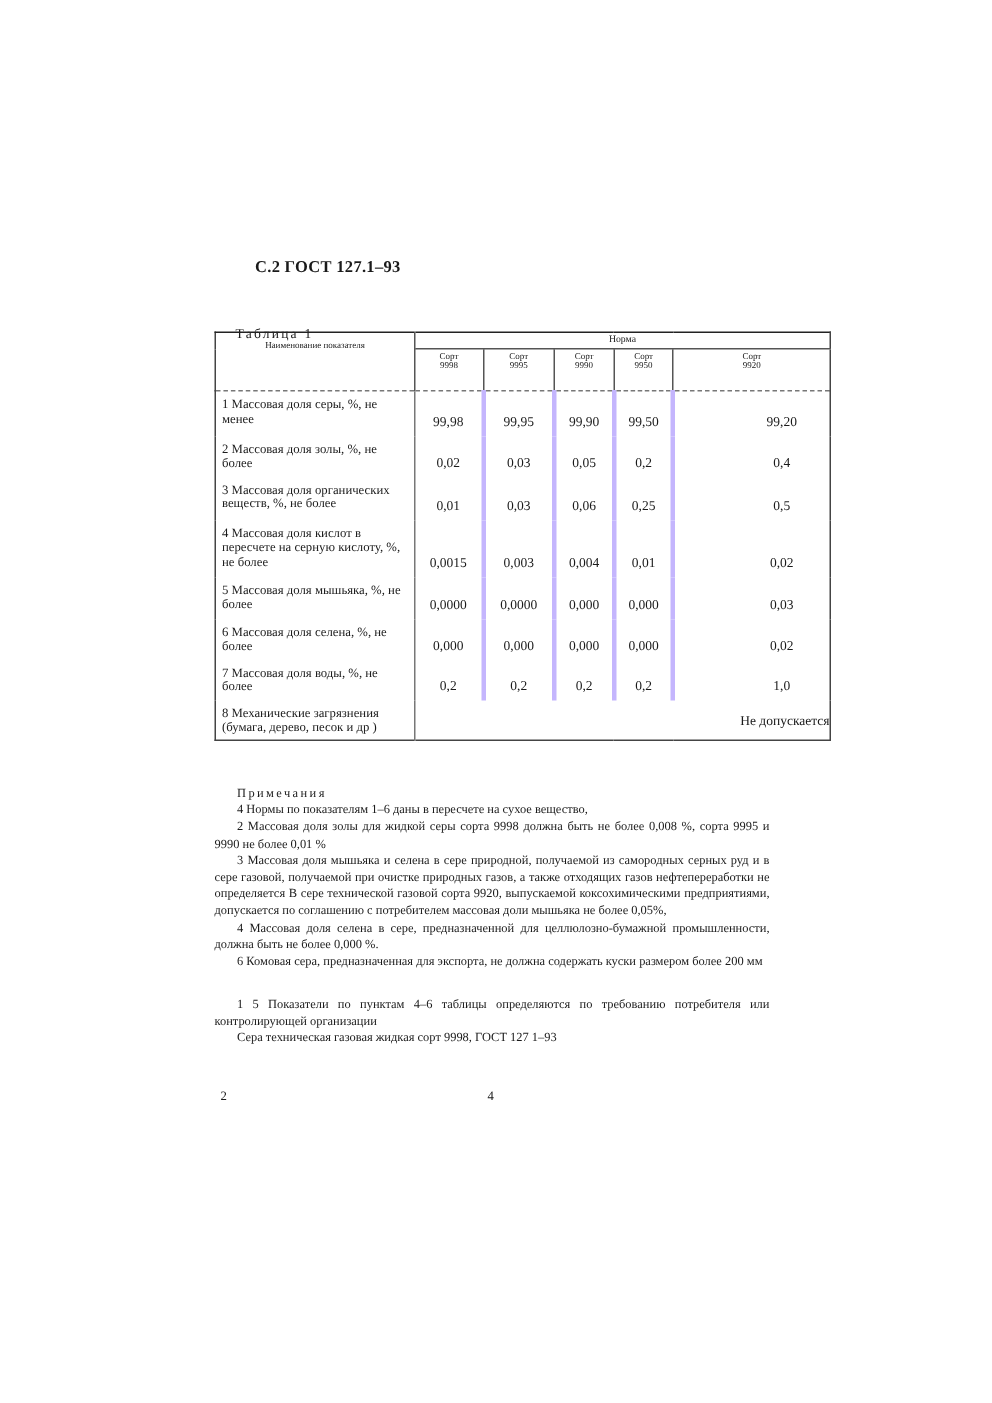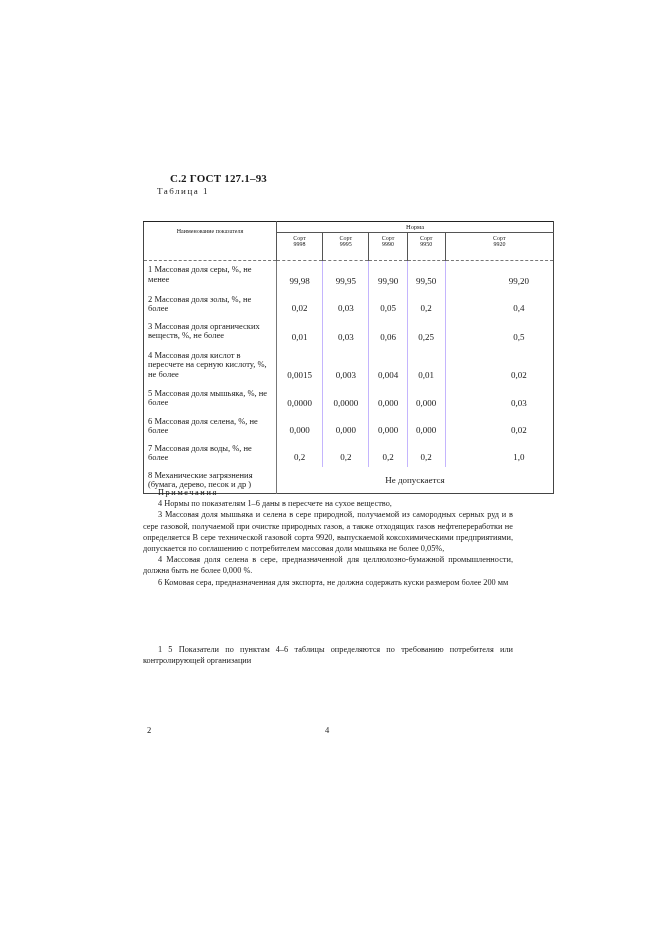--- a/index.html
+++ b/index.html
@@ -1,36 +1,36 @@
 <!DOCTYPE html>
 <html><head>
 <meta charset="utf-8">
 <style>
   html, body { margin:0; padding:0; background:#ffffff; }
   body { width:661px; height:935px; position:relative; overflow:hidden;
          font-family:"Liberation Serif","DejaVu Serif",serif; color:#1a1a1a; }
   .abs { position:absolute; }
   .page-header { left:143px; top:172px; font-size:11px; font-weight:bold; letter-spacing:0.2px;margin-left:27px; }
-  .table-caption { left:157px; top:186px; font-size:9px; letter-spacing:1.5px; }
+  .table-caption { left:157px; top:217px; font-size:9px; letter-spacing:1.5px; }
   table.main { position:absolute; left:143px; top:221px; width:411px; border-collapse:collapse;
                font-size:8.5px; line-height:1.15; }
   table.main td, table.main th { padding:0; font-weight:normal; }
   table.main { border-top:1.2px solid #222; border-bottom:1.2px solid #444; border-left:1px solid #444; border-right:1px solid #444; }
   .hdr-name { width:132px; border-right:1px solid #555; border-bottom:1px dashed #777; text-align:center; vertical-align:top; font-size:6px; padding-top:6px !important; height:32px; }
   .hdr-norma { border-bottom:1px solid #555; text-align:center; font-size:6.5px; height:9px; }
   .hdr-sort { text-align:center; font-size:6px; line-height:1.05; border-right:1px solid #555; border-bottom:1px dashed #777; height:22px; vertical-align:top; padding-top:2px !important; }
   .hdr-sort:last-child { border-right:none; }
   .row-name { text-align:left; padding:4px 3px 3px 4px !important; border-right:1px solid #777; vertical-align:top; }
-  .val { text-align:center; vertical-align:bottom; padding-bottom:4px !important; border-right:1px solid #c4b5fd; font-size:9px; }
+  .val { text-align:center; vertical-align:bottom; padding-bottom:4px !important; border-right:3px solid #c4b5fd; font-size:9px; }
   .val.last { border-right:none;padding-left:39px; }
-  .merged { text-align:center; vertical-align:middle; font-size:9px; }
+  .merged { text-align:right; vertical-align:middle; font-size:9px; }
   .notes { left:143px; top:487px; width:370px; font-size:8.3px; line-height:11.2px; text-align:justify; }
   .notes p { margin:0; text-indent:15px; }
-  .notes .spaced { letter-spacing:1.6px; }
-  .extra { left:143px; top:644px; width:370px; font-size:8.3px; line-height:11.2px; text-align:justify; }
+  .notes .spaced { letter-spacing:1.6px;margin-top:36px; }
+  .extra { left:143px; top:664px; width:370px; font-size:8.3px; line-height:11.2px; text-align:justify; }
   .extra p { margin:0; text-indent:15px; }
   .extra .spaced { letter-spacing:1.6px; }
   .footer-left { left:147px; top:725px; font-size:8.5px; }
   .footer-center { left:325px; top:725px; font-size:8.5px; }
 </style>
 </head>
 <body>
 
 <div class="abs page-header">С.2 ГОСТ 127.1–93</div>
 <div class="abs table-caption">Таблица 1</div>
@@ -107,23 +107,25 @@
   <tr style="height:27px">
     <td class="row-name">8 Механические загрязнения (бумага, дерево, песок и др )</td>
     <td class="merged" colspan="5">Не допускается</td>
   </tr>
 </tbody>
   </table>
 
 <div class="abs notes">
   <p class="spaced">Примечания</p>
   <p>4 Нормы по показателям 1–6 даны в пересчете на сухое вещество,</p>
+  <p>2 Массовая доля золы для жидкой серы сорта 9998 должна быть не более 0,008 %, сорта 9995 и 9990 не более 0,01 %</p>
   <p>3 Массовая доля мышьяка и селена в сере природной, получаемой из самородных серных руд и в сере газовой, получаемой при очистке природных газов, а также отходящих газов нефтепереработки не определяется В сере технической газовой сорта 9920, выпускаемой коксохимическими предприятиями, допускается по соглашению с потребителем массовая доли мышьяка не более 0,05%,</p>
   <p>4 Массовая доля селена в сере, предназначенной для целлюлозно-бумажной промышленности, должна быть не более 0,000 %.</p>
   <p>6 Комовая сера, предназначенная для экспорта, не должна содержать куски размером более 200 мм</p>
 </div>
 
 <div class="abs extra">
   <p>1 5 Показатели по пунктам 4–6 таблицы определяются по требованию потребителя или контролирующей организации</p>
+  <p>Сера техническая газовая жидкая сорт 9998, ГОСТ 127 1–93</p>
 </div>
 
 <div class="abs footer-left">2</div>
 <div class="abs footer-center">4</div>
 
 </body></html>

